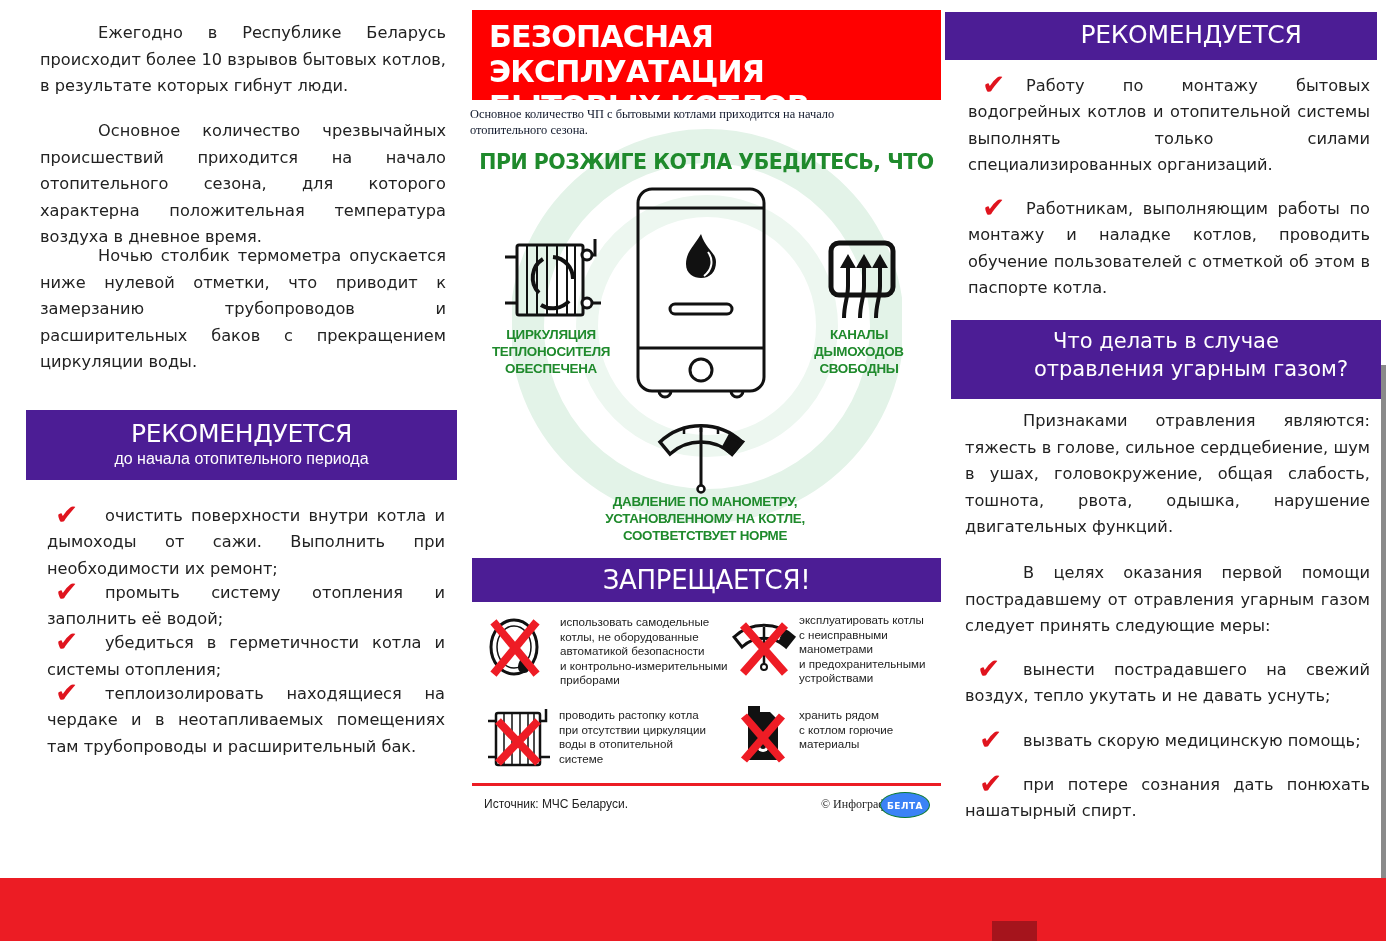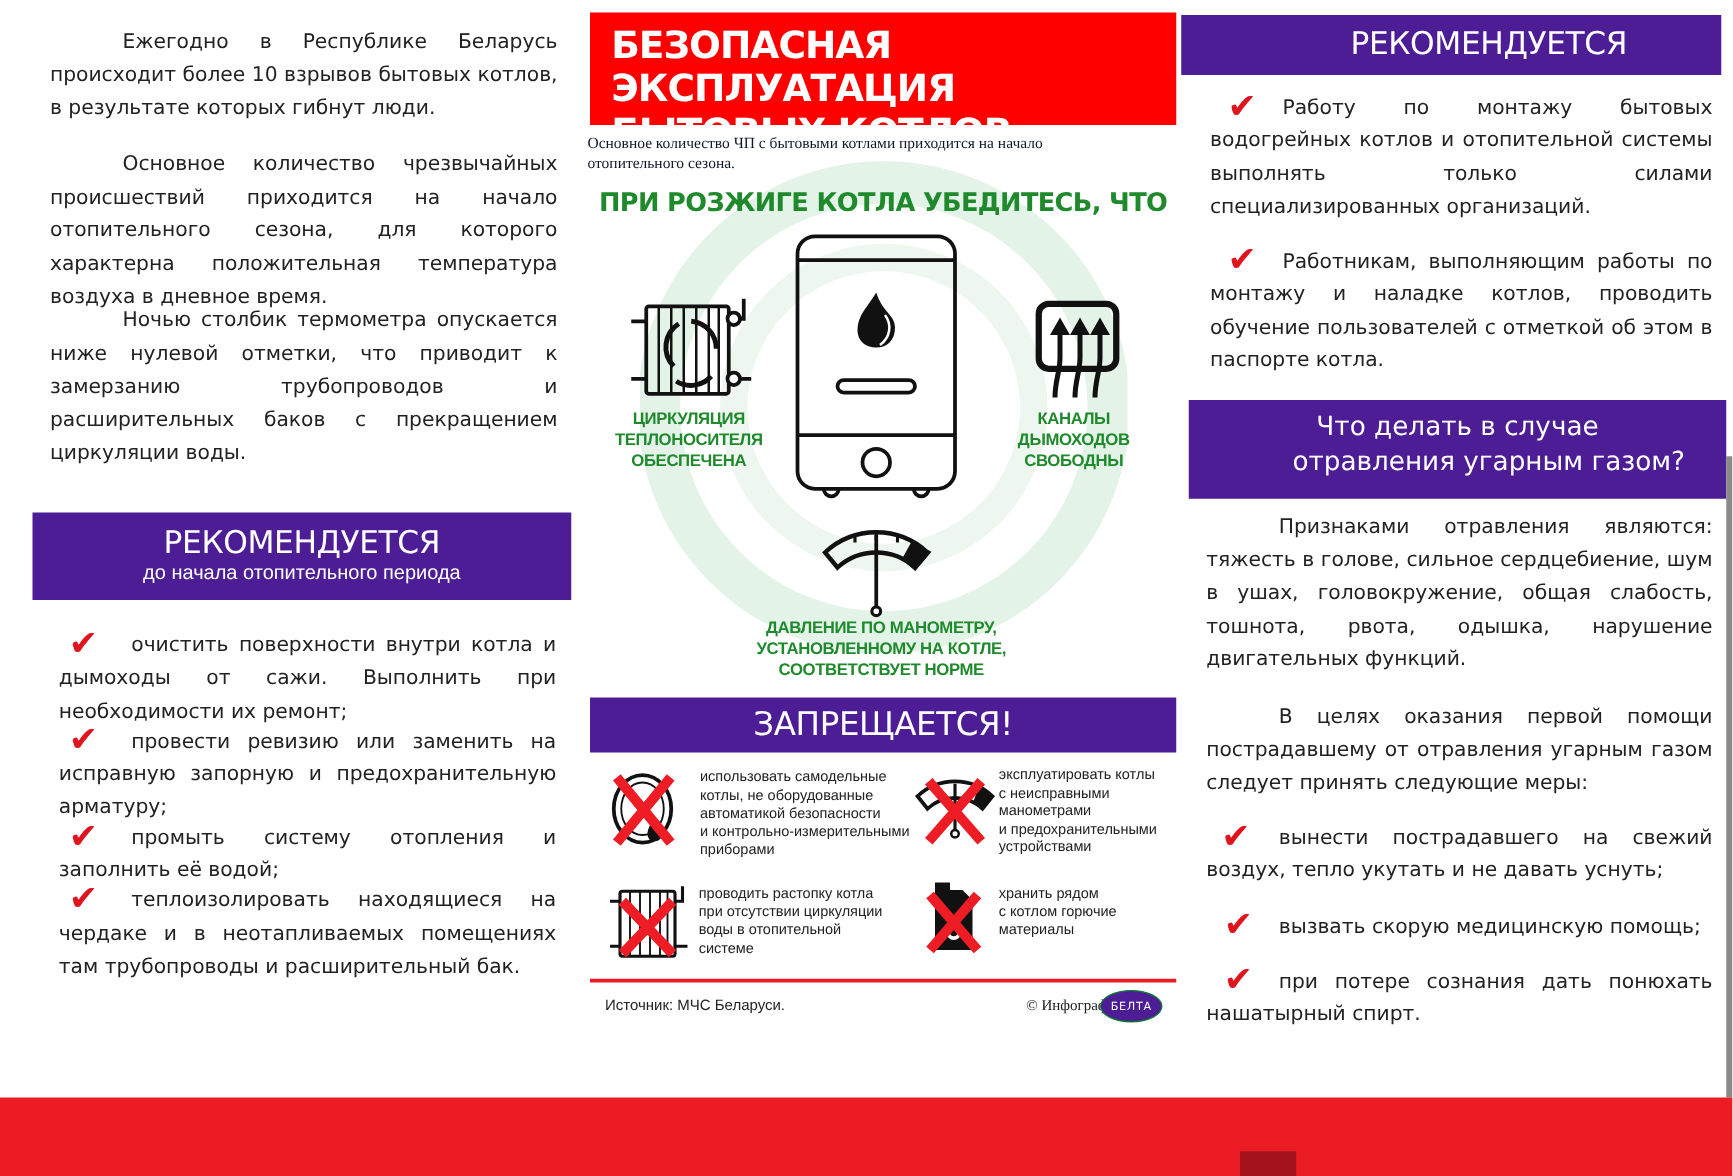--- a/index.html
+++ b/index.html
@@ -15,41 +15,41 @@
   
   #mid-title { left: 472px; top: 10px; width: 469px; height: 90px; background: #ff0000; color: #fff; font-family: "DejaVu Sans", sans-serif; font-weight: bold; font-size: 30px; line-height: 35px; padding: 9px 0 0 17px; letter-spacing: -0.8px; }
   #mid-sub { left: 470px; top: 107px; width: 440px; font-size: 12.4px; line-height: 15.5px; color: #0f172a; font-family: Liberation Serif, serif; }
   #mid-green { left: 472px; top: 150px; width: 469px; text-align: center; color: #1f8a2c; font-weight: bold; font-size: 20.5px; letter-spacing: -0.5px; }
   .glabel { color: #1f8a2c; font-weight: bold; font-size: 13.4px; line-height: 17px; text-align: center; letter-spacing: -0.3px; font-family: "Liberation Sans", sans-serif; }
   #forbid-head { left: 472px; top: 558px; width: 469px; height: 44px; font-size: 26px; line-height: 44px; letter-spacing: -0.3px; }
   .ftext { font-size: 11.6px; line-height: 14.5px; color: #222; font-family: "Liberation Sans", sans-serif; }
   #mid-rule { left: 472px; top: 783px; width: 469px; height: 3px; background: #ec1c24; }
   #src { left: 484px; top: 797px; font-size: 12px; color: #222; font-family: "Liberation Sans", sans-serif; }
   #credit { left: 821px; top: 797px; font-size: 12px; color: #222; font-family: Liberation Serif, serif; }
-  #belta { left: 880px; top: 792px; width: 50px; height: 26px; border-radius: 50%; background: #4c1d95; color: #fff; font-size: 9px; font-weight: normal; text-align: center; line-height: 26px; letter-spacing: 0.5px; border: 1.5px solid #0d7a32; }
+  #belta { left: 880px; top: 792px; width: 50px; height: 26px; border-radius: 50%; background: #3b82f6; color: #fff; font-size: 9px; font-weight: bold; text-align: center; line-height: 26px; letter-spacing: 0.5px; border: 1.5px solid #0d7a32; }
   #bottom-band { left: 0; top: 878px; width: 1386px; height: 63px; background: #ec1c24; }
   #bottom-mark { left: 992px; top: 921px; width: 45px; height: 20px; background: #a5141c; }
   #right-edge { left: 1381px; top: 365px; width: 5px; height: 513px; background: #8a8a8a; }
 </style>
 </head>
 <body>
 
 <div class="abs para" style="left:40px; top:20px; width:406px;"><span class="indent"></span><span>Ежегодно в Республике Беларусь происходит более 10 взрывов бытовых котлов, в результате которых гибнут люди.</span></div>
 <div class="abs para" style="left:40px; top:118px; width:406px;"><span class="indent"></span><span>Основное количество чрезвычайных происшествий приходится на начало отопительного сезона, для которого характерна положительная температура воздуха в дневное время.</span></div>
 <div class="abs para" style="left:40px; top:243px; width:406px;"><span class="indent"></span><span>Ночью столбик термометра опускается ниже нулевой отметки, что приводит к замерзанию трубопроводов и расширительных баков с прекращением циркуляции воды.</span></div>
 
 <div class="abs red-head" style="left:26px; top:410px; width:431px; height:70px;">
   <div style="font-size:25px; line-height:28px; padding-top:10px; letter-spacing:-0.3px;">РЕКОМЕНДУЕТСЯ</div>
   <div style="font-size:16px; line-height:22px; font-family:'Liberation Sans',sans-serif;">до начала отопительного периода</div>
 </div>
 
 <div class="abs" style="left:47px; top:503px; width:398px;">
   <div class="item" style="margin-bottom:-1px;"><span class="check">✔</span><span>очистить поверхности внутри котла и дымоходы от сажи. Выполнить при необходимости их ремонт;</span></div>
-  <div class="item" style="margin-top:-2px;"><span class="check">✔</span><span>провести ревизию или заменить на исправную запорную и предохранительную арматуру;</span></div>
   <div class="item" style="margin-top:-2px;"><span class="check">✔</span><span>промыть систему отопления и заполнить её водой;</span></div>
+  <div class="item" style="margin-top:-2px;"><span class="check">✔</span><span>убедиться в герметичности котла и системы отопления;</span></div>
   <div class="item" style="margin-top:-2px;"><span class="check">✔</span><span>теплоизолировать находящиеся на чердаке и в неотапливаемых помещениях там трубопроводы и расширительный бак.</span></div>
 </div>
 
 <div class="abs" style="left:512px; top:108px; width:390px; height:440px;">
   <svg width="390" height="440" viewBox="0 0 390 440">
     <circle cx="195" cy="218" r="180" fill="none" stroke="#e3f3e8" stroke-width="34"></circle>
     <circle cx="195" cy="218" r="120" fill="none" stroke="#edf7f0" stroke-width="22"></circle>
   </svg>
 </div>
 

